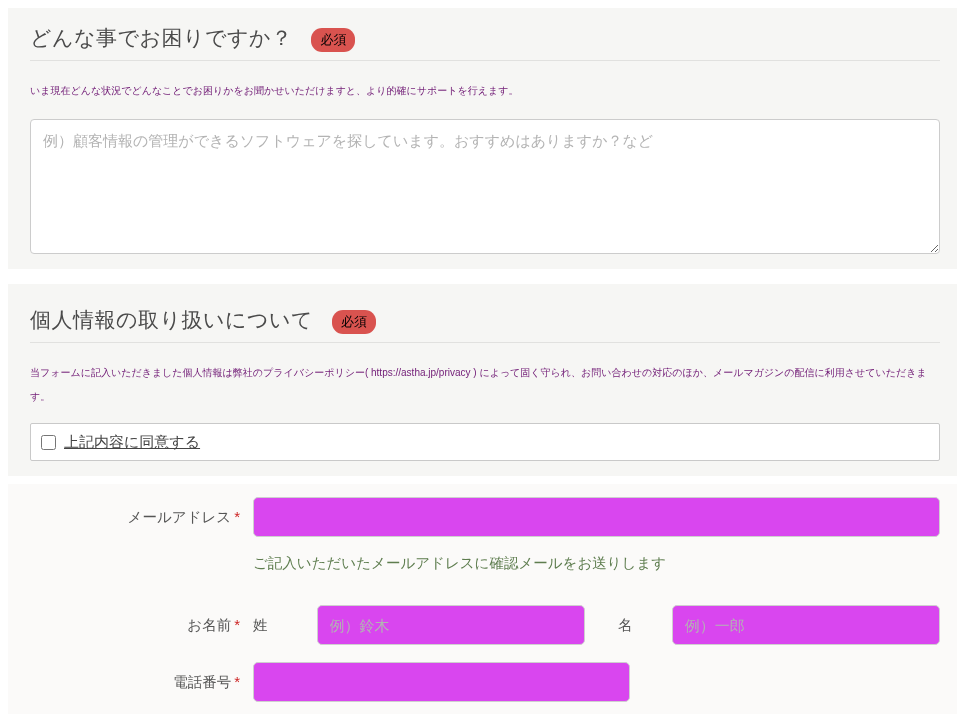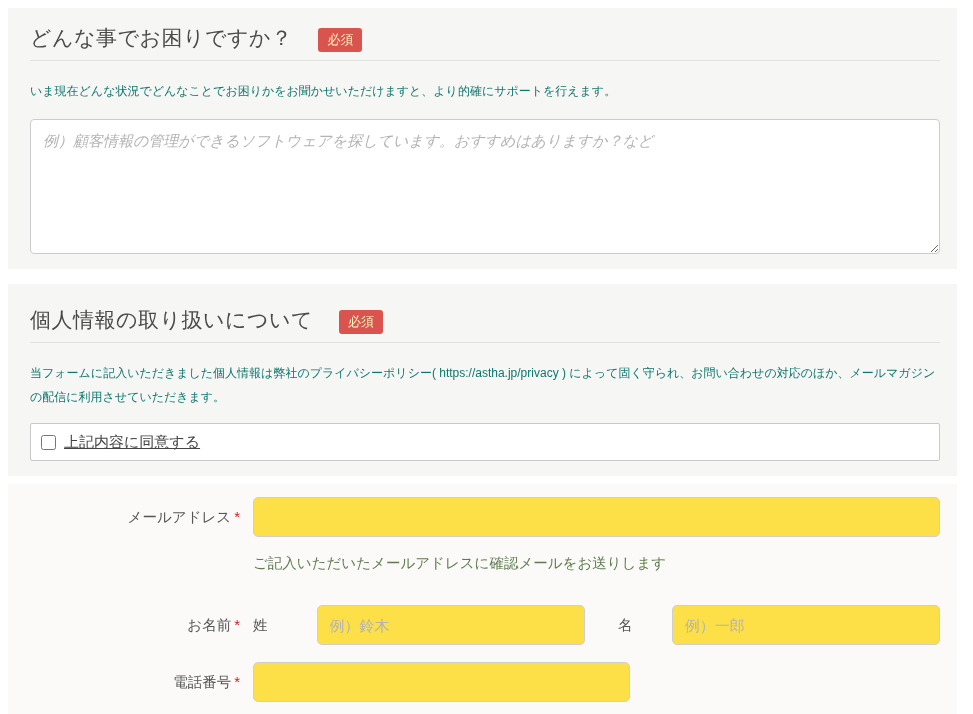--- a/index.html
+++ b/index.html
@@ -11,56 +11,55 @@
   .wrap { margin-left: 8px; width: 949px; padding-top: 8px; }
 
   .panel { background: #f6f6f4; padding: 10px 17px 15px 22px; }
   .panel.bottom { background: #fbfaf9; padding: 13px 17px 40px 22px; min-height: 245px; }
   .gap15 { height: 15px; background: #ffffff; }
   .gap8  { height: 8px;  background: #ffffff; }
 
   .sec-header { display: flex; align-items: flex-end; height: 34px; }
   .sec-title { font-size: 21px; font-weight: 400; color: #4a4a4a; letter-spacing: 0.5px; }
   .badge {
-    display: inline-block; margin-left: 26px;
-    background: #d9534f; color: #fef9c3;
+    display: inline-block; margin-left: 19px;
+    background: #d9534f; color: #000000;
     font-size: 13px; line-height: 1;
-    padding: 5px 9px 6px; border-radius: 3px;
+    padding: 5px 9px 6px; border-radius: 11px;
   }
   .divider { border: none; border-top: 1px solid #e1e1df; margin-top: 8px; }
 
-  .desc { font-size: 12px; color: #0f766e; line-height: 24px; margin-top: 18px; }
+  .desc { font-size: 10px; color: #701a75; line-height: 24px; margin-top: 18px; }
 
   .trouble-textarea {
     display: block; width: 910px; height: 135px; margin-top: 16px;
     background: #ffffff; border: 1px solid #cccccc; border-radius: 4px;
     padding: 10px 12px; font-size: 15px; color: #333333; line-height: 22px;
     resize: vertical; outline: none;
     font-family: "Liberation Sans", "DejaVu Sans", sans-serif;
-    font-style: italic;
   }
   .trouble-textarea::placeholder, input::placeholder { color: #b3b3b3; opacity: 1; }
 
   .consent-box {
     margin-top: 14px; width: 910px; height: 38px;
     background: #ffffff; border: 1px solid #c9c9c9; border-radius: 2px;
     display: flex; align-items: center; padding-left: 10px;
   }
   .consent-box input[type="checkbox"] {
     width: 15px; height: 15px; margin-right: 8px; accent-color: #ffffff;
   }
   .consent-label { font-size: 15px; color: #444444; text-decoration: underline; }
 
   .frow { display: flex; align-items: center; }
   .flabel { width: 210px; text-align: right; font-size: 14.5px; color: #555555; flex-shrink: 0; }
   .req { color: #cc2222; margin-left: 3px; font-size: 15px; }
   .gap-lab { width: 13px; flex-shrink: 0; }
 
   .txt-input {
-    height: 40px; background: #fde047; border: 1px solid #cfcfcf; border-radius: 5px;
+    height: 40px; background: #d946ef; border: 1px solid #cfcfcf; border-radius: 5px;
     padding: 0 12px; font-size: 15px; color: #333333; outline: none;
     font-family: "Liberation Sans", "DejaVu Sans", sans-serif;
   }
   .email-input { width: 702px; }
   .phone-input { width: 377px; }
   .ln-input, .fn-input { width: 274px; }
 
   .helper { margin-top: 16px; margin-left: 223px; font-size: 14.5px; color: #5e7d4f; line-height: 20px; }
 
   .row-name { margin-top: 32px; align-items: center; }

